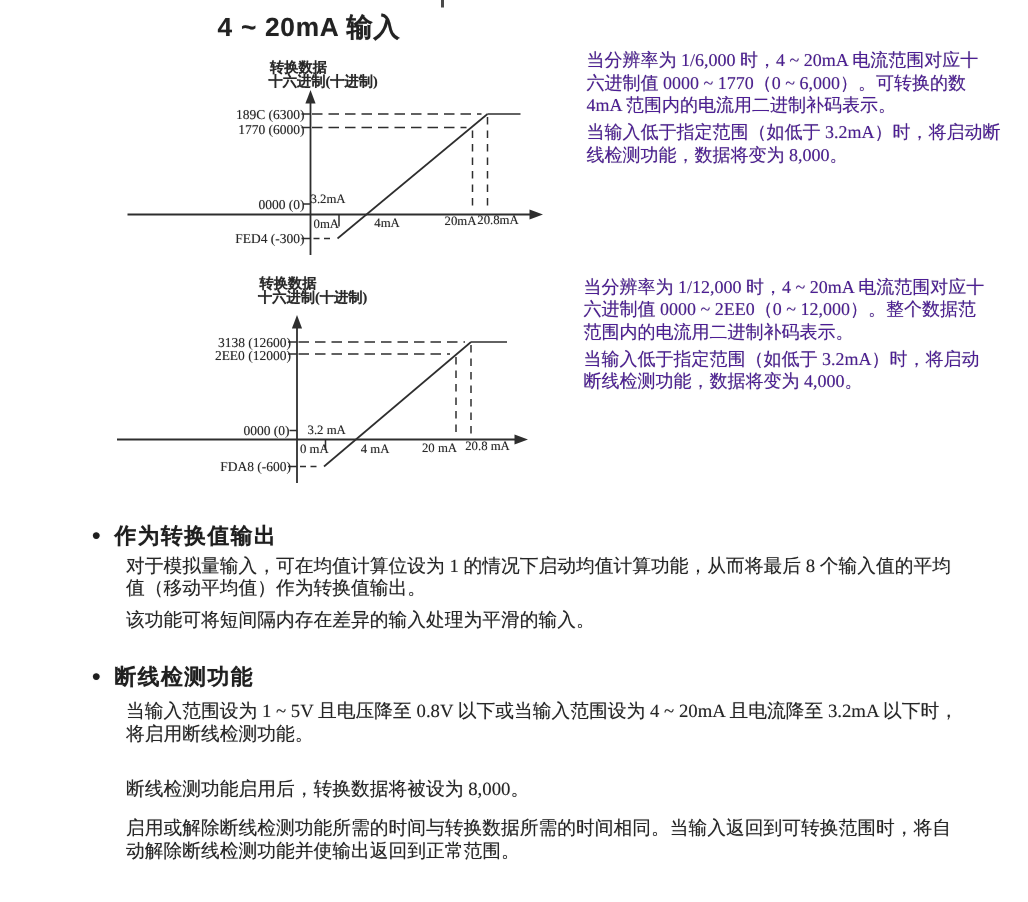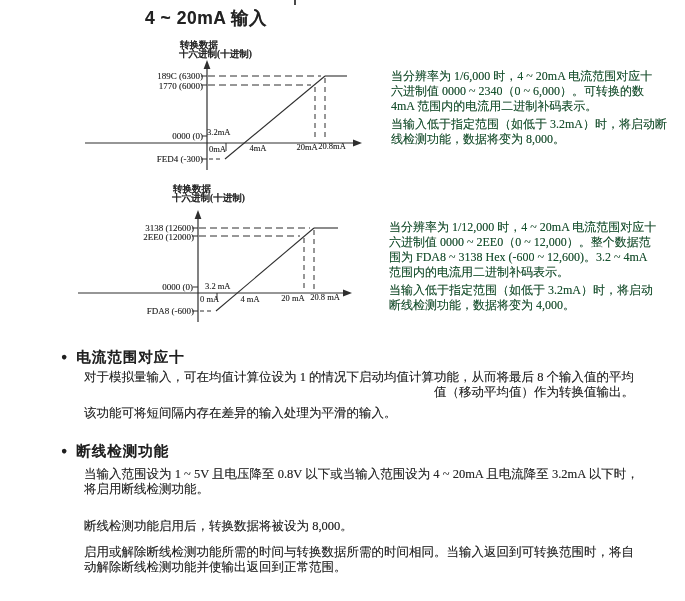--- a/index.html
+++ b/index.html
@@ -18,21 +18,21 @@
   .artifact{position:absolute;left:294px;top:0;width:2px;height:5px;background:#4a4a4a;}
   .fig{position:absolute;}
   .fig1{left:58px;top:35px;width:315px;height:140px;}
   .fig2{left:58px;top:180px;width:315px;height:145px;}
   svg text{fill:#282828;font-family:"Liberation Serif","DejaVu Serif",serif;}
   .gt{font-size:9px;}
   .gb{font-size:9.5px;font-weight:bold;}
   .ge{text-anchor:end;}
   .gx{font-size:8.5px;}
   .gm{text-anchor:middle;}
-  .rcol{position:absolute;font-size:12px;line-height:15px;white-space:nowrap;color:#14532d;margin-top:36px;}
+  .rcol{position:absolute;font-size:12px;line-height:15px;white-space:nowrap;color:#4c1d95;}
   .tl{white-space:nowrap;}
   .pgap{margin-top:3px;}
   .sech{
     position:absolute;font-family:"Liberation Sans","DejaVu Sans",sans-serif;
     font-size:14.5px;font-weight:bold;color:#1f1f1f;letter-spacing:1px;white-space:nowrap;
   }
   .bullet{font-size:10.5px;margin-right:9px;position:relative;top:-2px;letter-spacing:0;}
   .body{position:absolute;font-size:12.5px;line-height:15px;white-space:nowrap;color:#262626;}
 </style>
 </head>
@@ -78,21 +78,21 @@
     <text class="gt ge" x="203" y="162">FED4 (-300)</text>
     <text class="gx" x="209" y="152">0mA</text>
     <text class="gx" x="207" y="135">3.2mA</text>
     <text class="gx gm" x="258" y="151">4mA</text>
     <text class="gx gm" x="307" y="150">20mA</text>
     <text class="gx gm" x="332" y="149">20.8mA</text>
   </svg>
 
   <div class="rcol" style="left:391px;top:33px;">
     <div class="tl">当分辨率为 1/6,000 时，4 ~ 20mA 电流范围对应十</div>
-    <div class="tl">六进制值 0000 ~ 2340（0 ~ 6,000）。可转换的数</div>
+    <div class="tl">六进制值 0000 ~ 1770（0 ~ 6,000）。可转换的数</div>
     <div class="tl">4mA 范围内的电流用二进制补码表示。</div>
     <div class="tl pgap">当输入低于指定范围（如低于 3.2mA）时，将启动断</div>
     <div class="tl">线检测功能，数据将变为 8,000。</div>
   </div>
 
   <svg class="fig fig2" viewBox="58 180 315 145">
     <g stroke="#2e2e2e" stroke-width="1.2" fill="none">
       <line x1="78" y1="293" x2="345" y2="293"></line>
       <line x1="198" y1="322" x2="198" y2="216"></line>
     </g>
@@ -127,30 +127,29 @@
     <text class="gx" x="200" y="302">0 mA</text>
     <text class="gx" x="205" y="289">3.2 mA</text>
     <text class="gx gm" x="250" y="302">4 mA</text>
     <text class="gx gm" x="293" y="301">20 mA</text>
     <text class="gx gm" x="325" y="300">20.8 mA</text>
   </svg>
 
   <div class="rcol" style="left:389px;top:184px;">
     <div class="tl">当分辨率为 1/12,000 时，4 ~ 20mA 电流范围对应十</div>
     <div class="tl">六进制值 0000 ~ 2EE0（0 ~ 12,000）。整个数据范</div>
-    <div class="tl">围为 FDA8 ~ 3138 Hex (-600 ~ 12,600)。3.2 ~ 4mA</div>
     <div class="tl">范围内的电流用二进制补码表示。</div>
     <div class="tl pgap">当输入低于指定范围（如低于 3.2mA）时，将启动</div>
     <div class="tl">断线检测功能，数据将变为 4,000。</div>
   </div>
 
   <div class="sech" style="left:61px;top:348px;">
-    <span class="bullet">●</span><span>电流范围对应十</span>
+    <span class="bullet">●</span><span>作为转换值输出</span>
   </div>
-  <div class="body" style="left:84px;top:370px;text-align:right;">
+  <div class="body" style="left:84px;top:370px;">
     <div class="tl">对于模拟量输入，可在均值计算位设为 1 的情况下启动均值计算功能，从而将最后 8 个输入值的平均</div>
     <div class="tl">值（移动平均值）作为转换值输出。</div>
   </div>
   <div class="body" style="left:84px;top:406px;">
     <div class="tl">该功能可将短间隔内存在差异的输入处理为平滑的输入。</div>
   </div>
 
   <div class="sech" style="left:61px;top:442px;">
     <span class="bullet">●</span><span>断线检测功能</span>
   </div>

